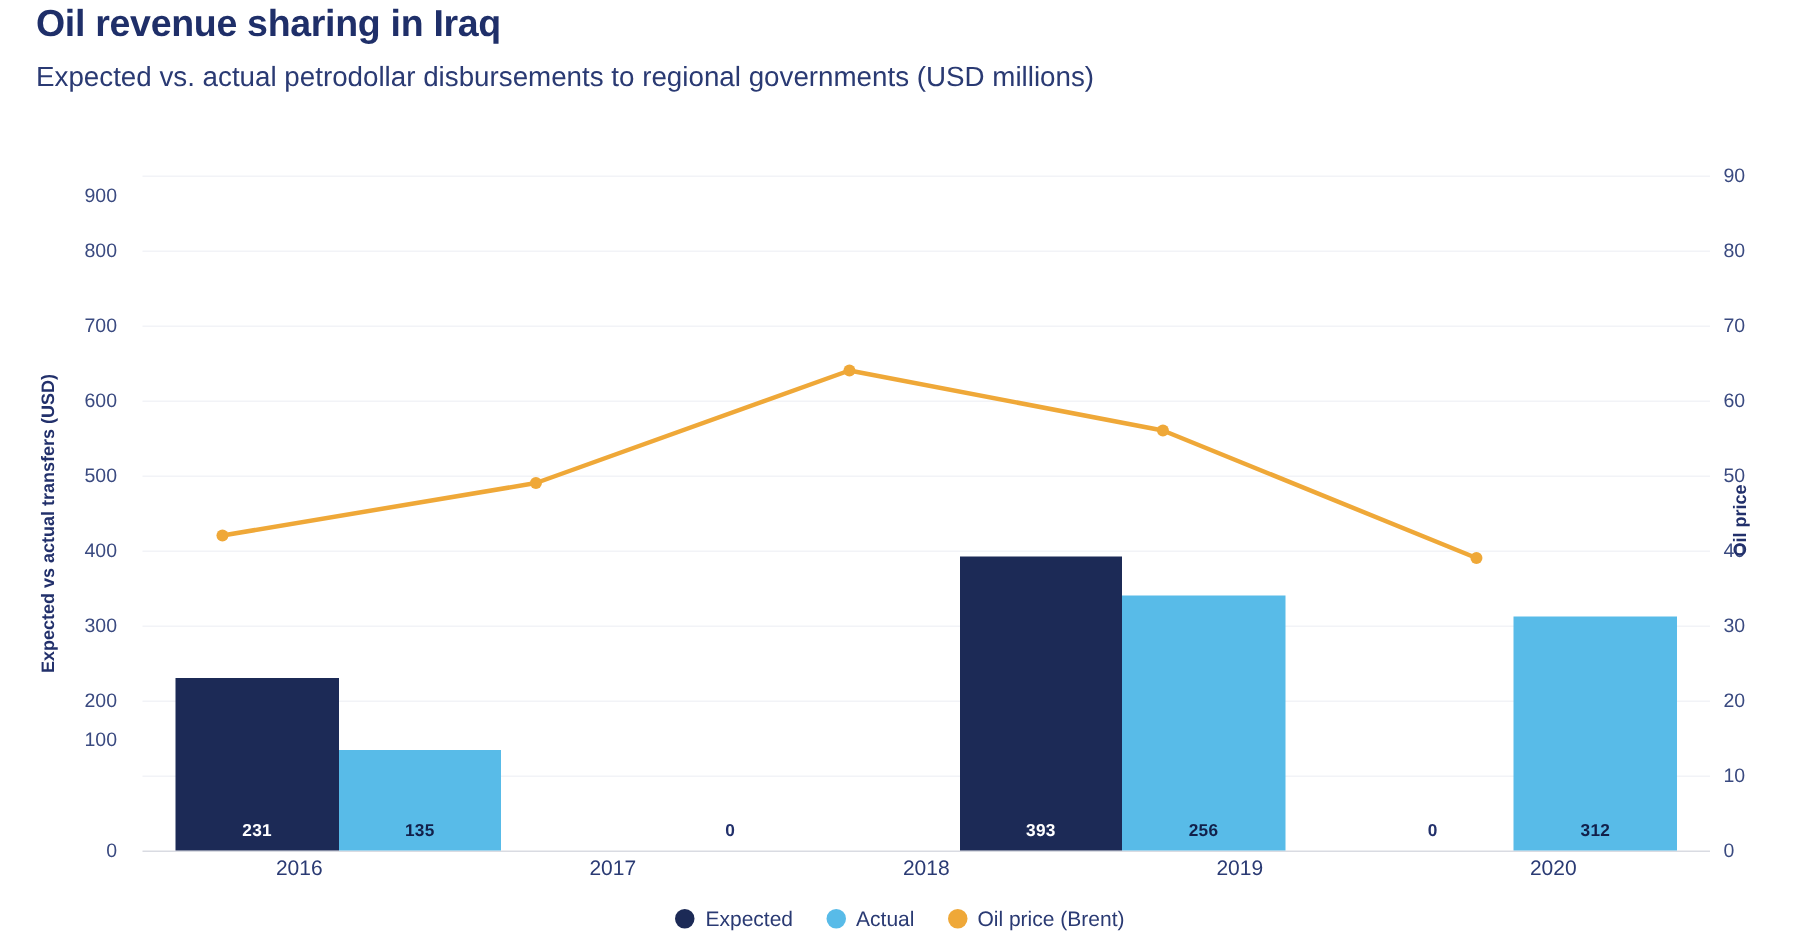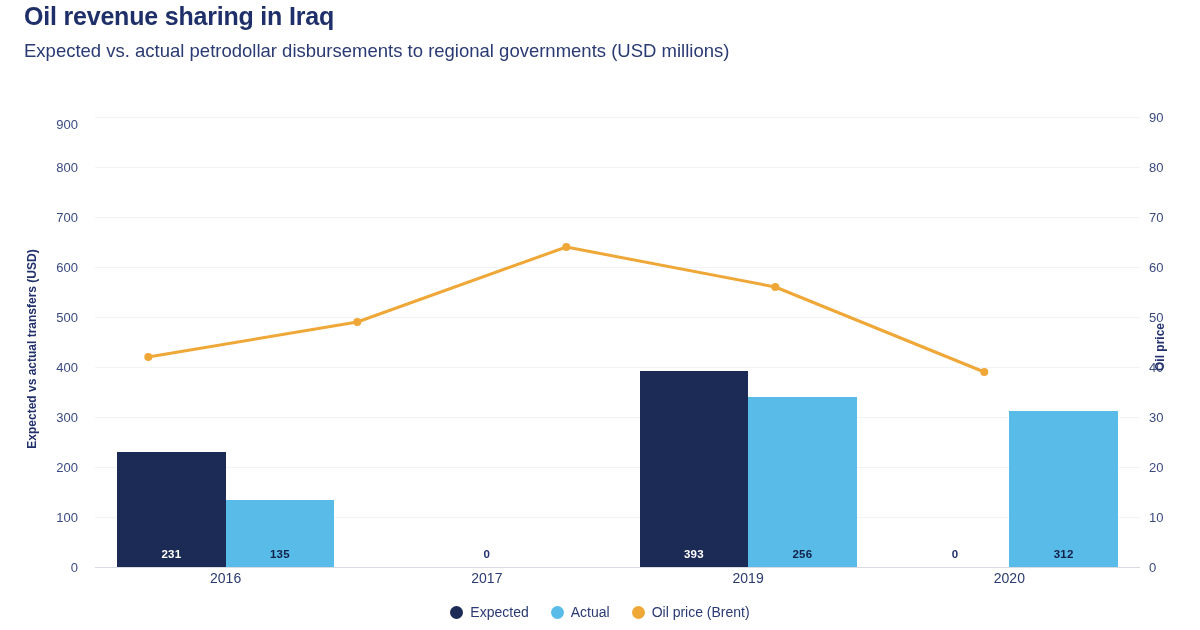--- a/index.html
+++ b/index.html
@@ -204,29 +204,29 @@
 </head>
 <body>
 
 <div class="page">
 
   <div class="chart-title">Oil revenue sharing in Iraq</div>
   <div class="chart-subtitle">Expected vs. actual petrodollar disbursements to regional governments (USD millions)</div>
 
   <div class="y-axis-left" id="yAxisLeft">
       <div class="tick" style="top: 450px;">0</div>
-      <div class="tick" style="top: 400px;">100</div>
+      <div class="tick" style="top: 376px;">100</div>
       <div class="tick" style="top: 350px;">200</div>
       <div class="tick" style="top: 300px;">300</div>
       <div class="tick" style="top: 250px;">400</div>
       <div class="tick" style="top: 200px;">500</div>
       <div class="tick" style="top: 150px;">600</div>
       <div class="tick" style="top: 100px;">700</div>
       <div class="tick" style="top: 50px;">800</div>
-      <div class="tick" style="top: 7px;">900</div>
+      <div class="tick" style="top: 13px;">900</div>
     </div>
   <div class="y-axis-right" id="yAxisRight">
       <div class="tick" style="top: 450px;">0</div>
       <div class="tick" style="top: 400px;">10</div>
       <div class="tick" style="top: 350px;">20</div>
       <div class="tick" style="top: 300px;">30</div>
       <div class="tick" style="top: 250px;">40</div>
       <div class="tick" style="top: 200px;">50</div>
       <div class="tick" style="top: 150px;">60</div>
       <div class="tick" style="top: 100px;">70</div>
@@ -300,20 +300,21 @@
         <circle cx="262.295" cy="205.00000000000003" r="4" fill="#efa838"></circle>
         <circle cx="471.295" cy="130" r="4" fill="#efa838"></circle>
         <circle cx="680.295" cy="170" r="4" fill="#efa838"></circle>
         <circle cx="889.295" cy="255" r="4" fill="#efa838"></circle>
       </svg>
   </div>
 
   <div class="x-axis" id="xAxis">
       <div class="x-tick">2016</div>
       <div class="x-tick">2017</div>
+      <div class="x-tick">2018</div>
       <div class="x-tick">2019</div>
       <div class="x-tick">2020</div>
     </div>
 
   <div class="legend" id="legend">
       <div class="legend-item">
         <span class="legend-swatch" style="background: rgb(28, 42, 86);"></span>
         <span>Expected</span>
       </div>
       <div class="legend-item">

